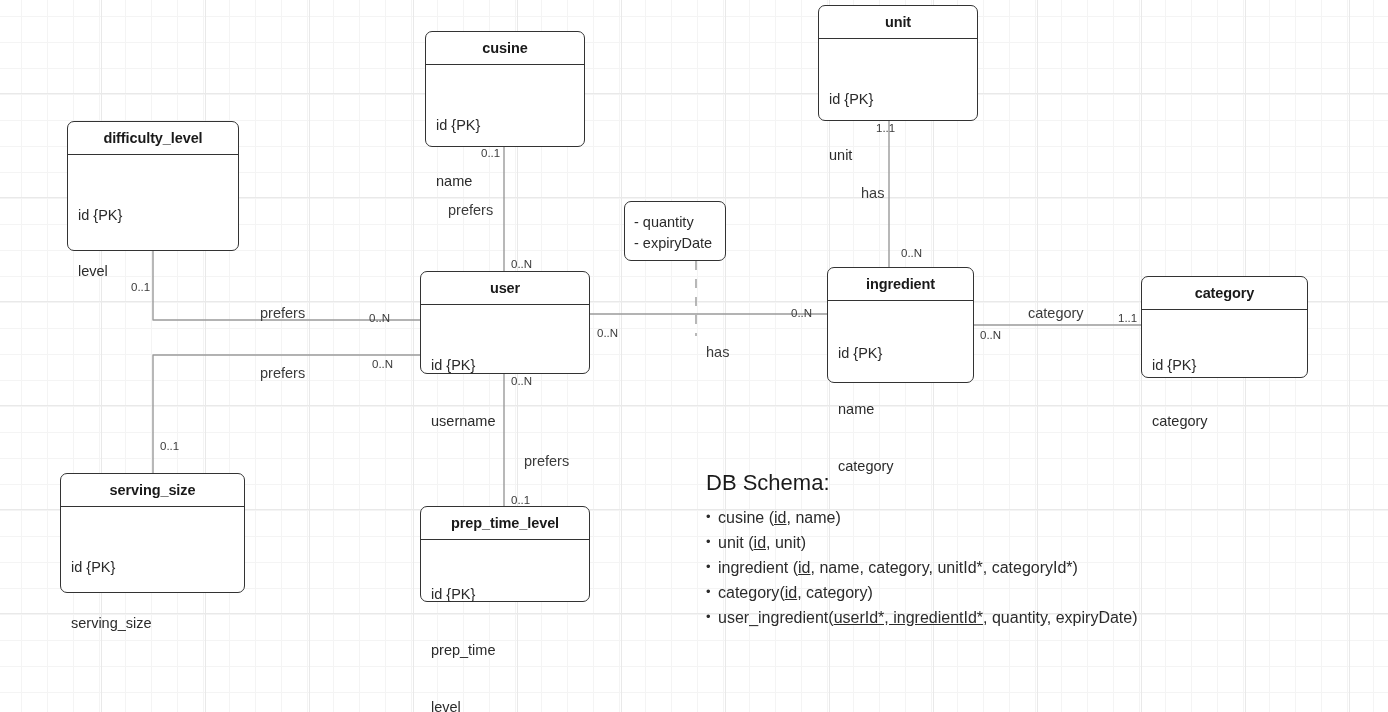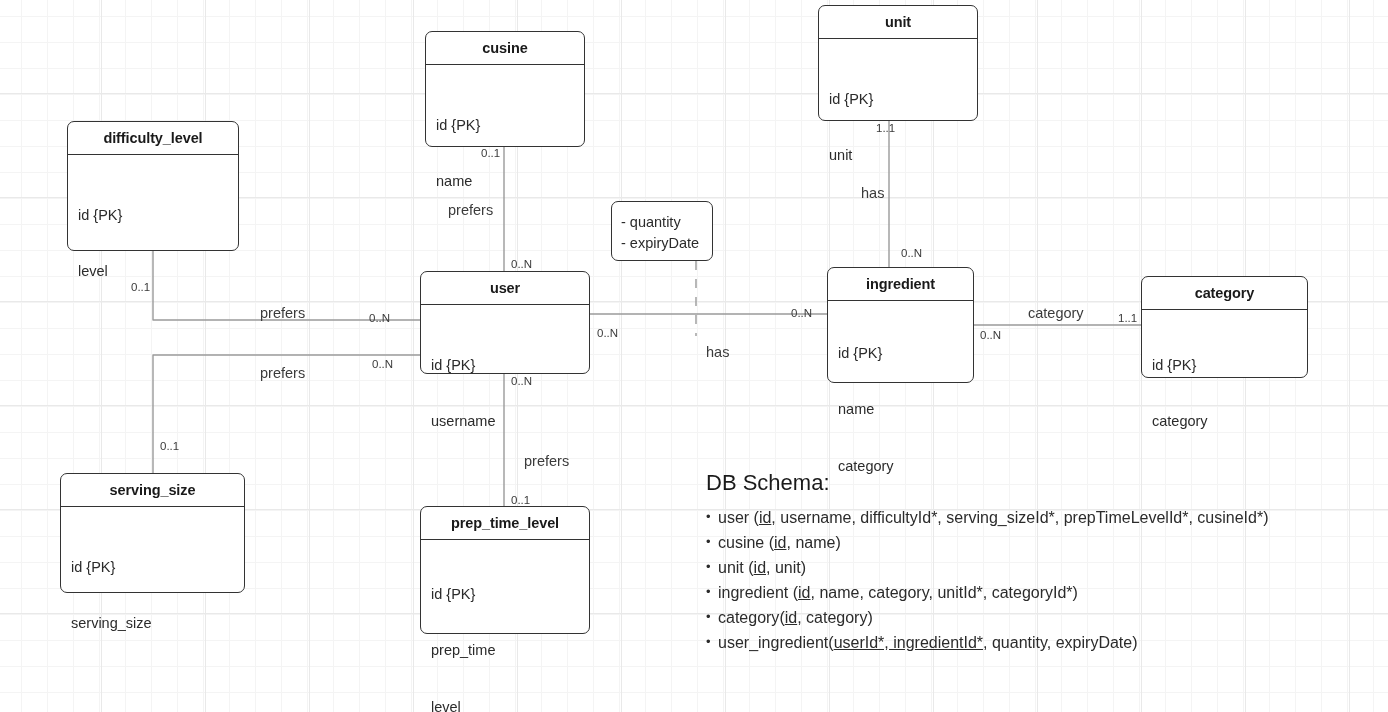--- a/index.html
+++ b/index.html
@@ -212,30 +212,30 @@
   </div>
 
   <div class="entity" style="left:60px; top:473px; width:185px; height:120px;">
     <div class="entity-title">serving_size</div>
     <div class="entity-attrs">
       <div>id {PK}</div>
       <div>serving_size</div>
     </div>
   </div>
 
-  <div class="entity" style="left:420px; top:506px; width:170px; height:128px;">
+  <div class="entity" style="left:420px; top:506px; width:170px; height:96px;">
     <div class="entity-title">prep_time_level</div>
     <div class="entity-attrs" style="padding-top:8px;">
       <div>id {PK}</div>
       <div>prep_time</div>
       <div>level</div>
     </div>
   </div>
 
-  <div class="assoc-box" style="left:611px; top:201px; width:102px; height:60px;">
+  <div class="assoc-box" style="left:624px; top:201px; width:102px; height:60px;">
     <div>- quantity</div>
     <div>- expiryDate</div>
   </div>
 
   <div class="card" style="left:481px; top:148px;">0..1</div>
   <div class="card" style="left:511px; top:259px;">0..N</div>
 
   <div class="card" style="left:876px; top:123px;">1..1</div>
   <div class="card" style="left:901px; top:248px;">0..N</div>
 
@@ -258,21 +258,20 @@
   <div class="rel" style="left:861px; top:186px;">has</div>
   <div class="rel" style="left:260px; top:306px;">prefers</div>
   <div class="rel" style="left:260px; top:366px;">prefers</div>
   <div class="rel" style="left:706px; top:345px;">has</div>
   <div class="rel" style="left:1028px; top:306px;">category</div>
   <div class="rel" style="left:524px; top:454px;">prefers</div>
 
   <div id="schema">
     <div class="sch-title">DB Schema:</div>
     <ul id="schema-list">
-        <li><span>user</span><span> (</span><span class="u">id</span><span>, username, difficultyId*, serving_sizeId*, prepTimeLevelId*, cusineId*)</span></li>
         <li><span>cusine</span><span> (</span><span class="u">id</span><span>, name)</span></li>
         <li><span>unit</span><span> (</span><span class="u">id</span><span>, unit)</span></li>
         <li><span>ingredient</span><span> (</span><span class="u">id</span><span>, name, category, unitId*, categoryId*)</span></li>
         <li><span>category</span><span>(</span><span class="u">id</span><span>, category)</span></li>
         <li><span>user_ingredient</span><span>(</span><span class="u">userId*, ingredientId*</span><span>, quantity, expiryDate)</span></li>
       </ul>
   </div>
 
 </div>
 

